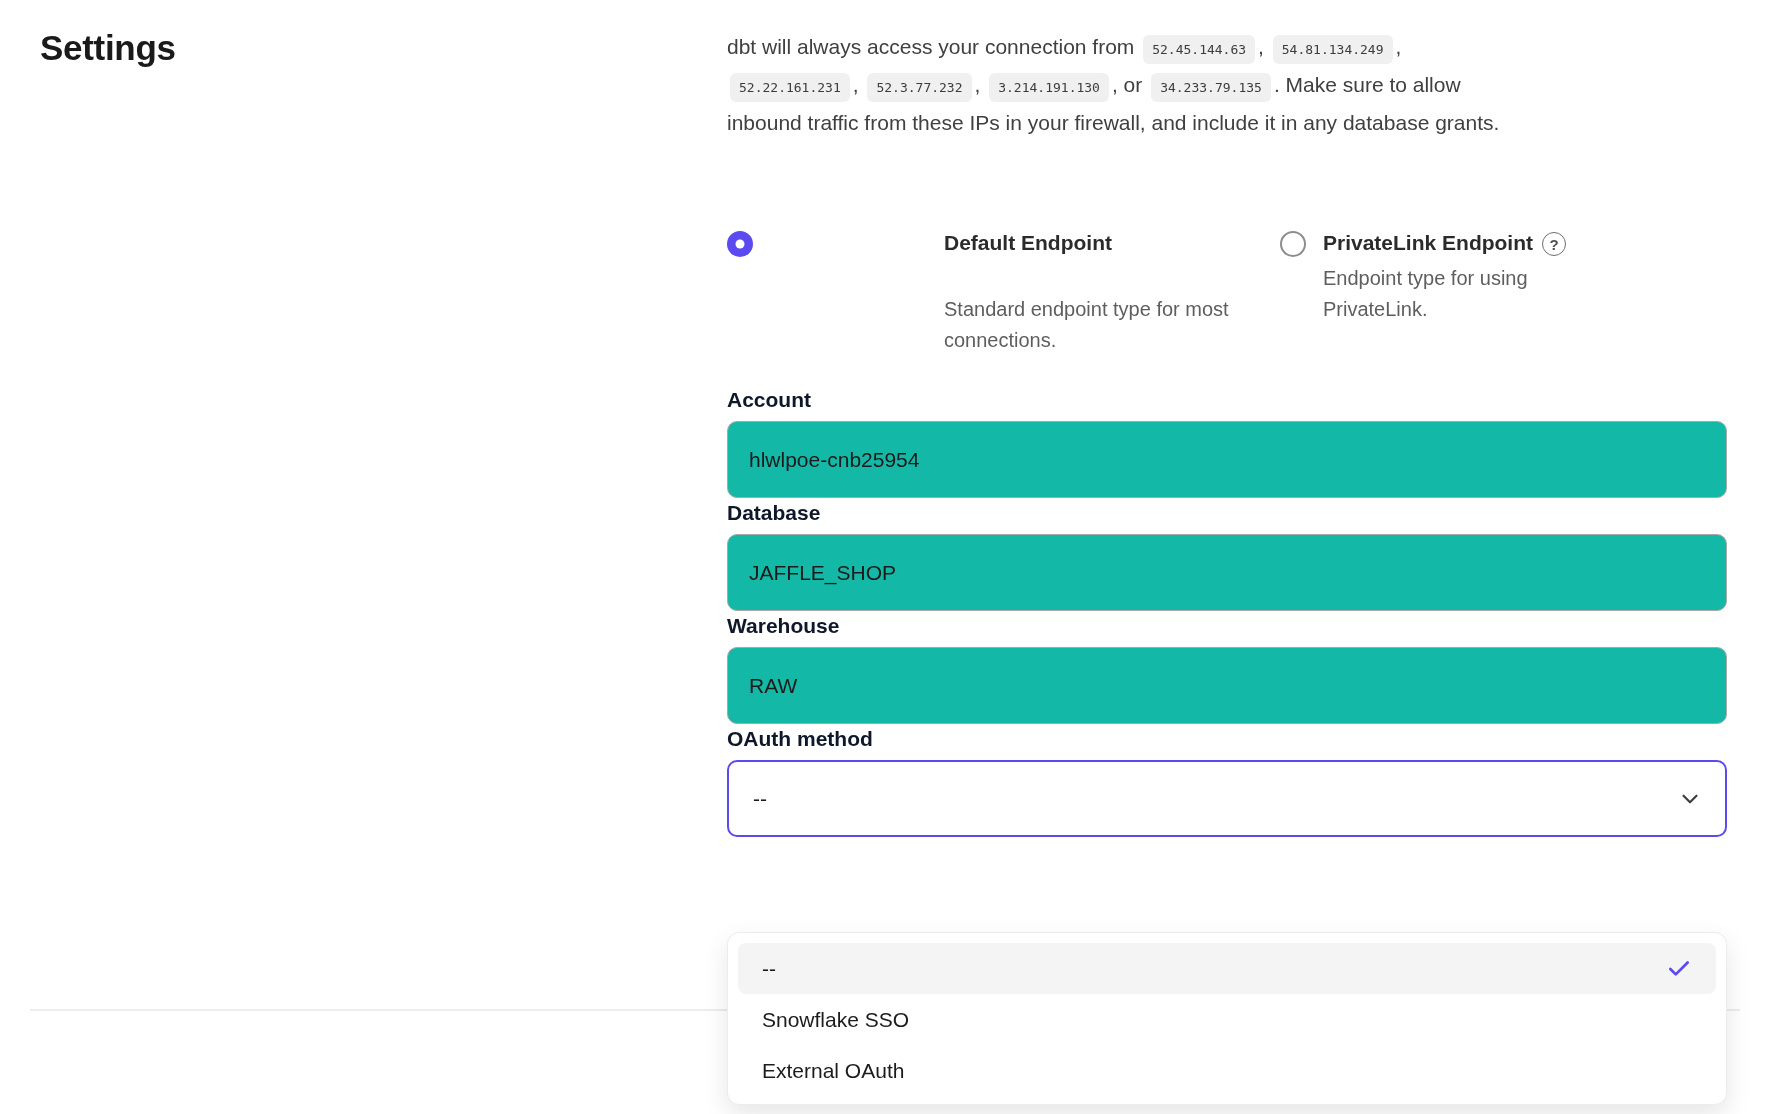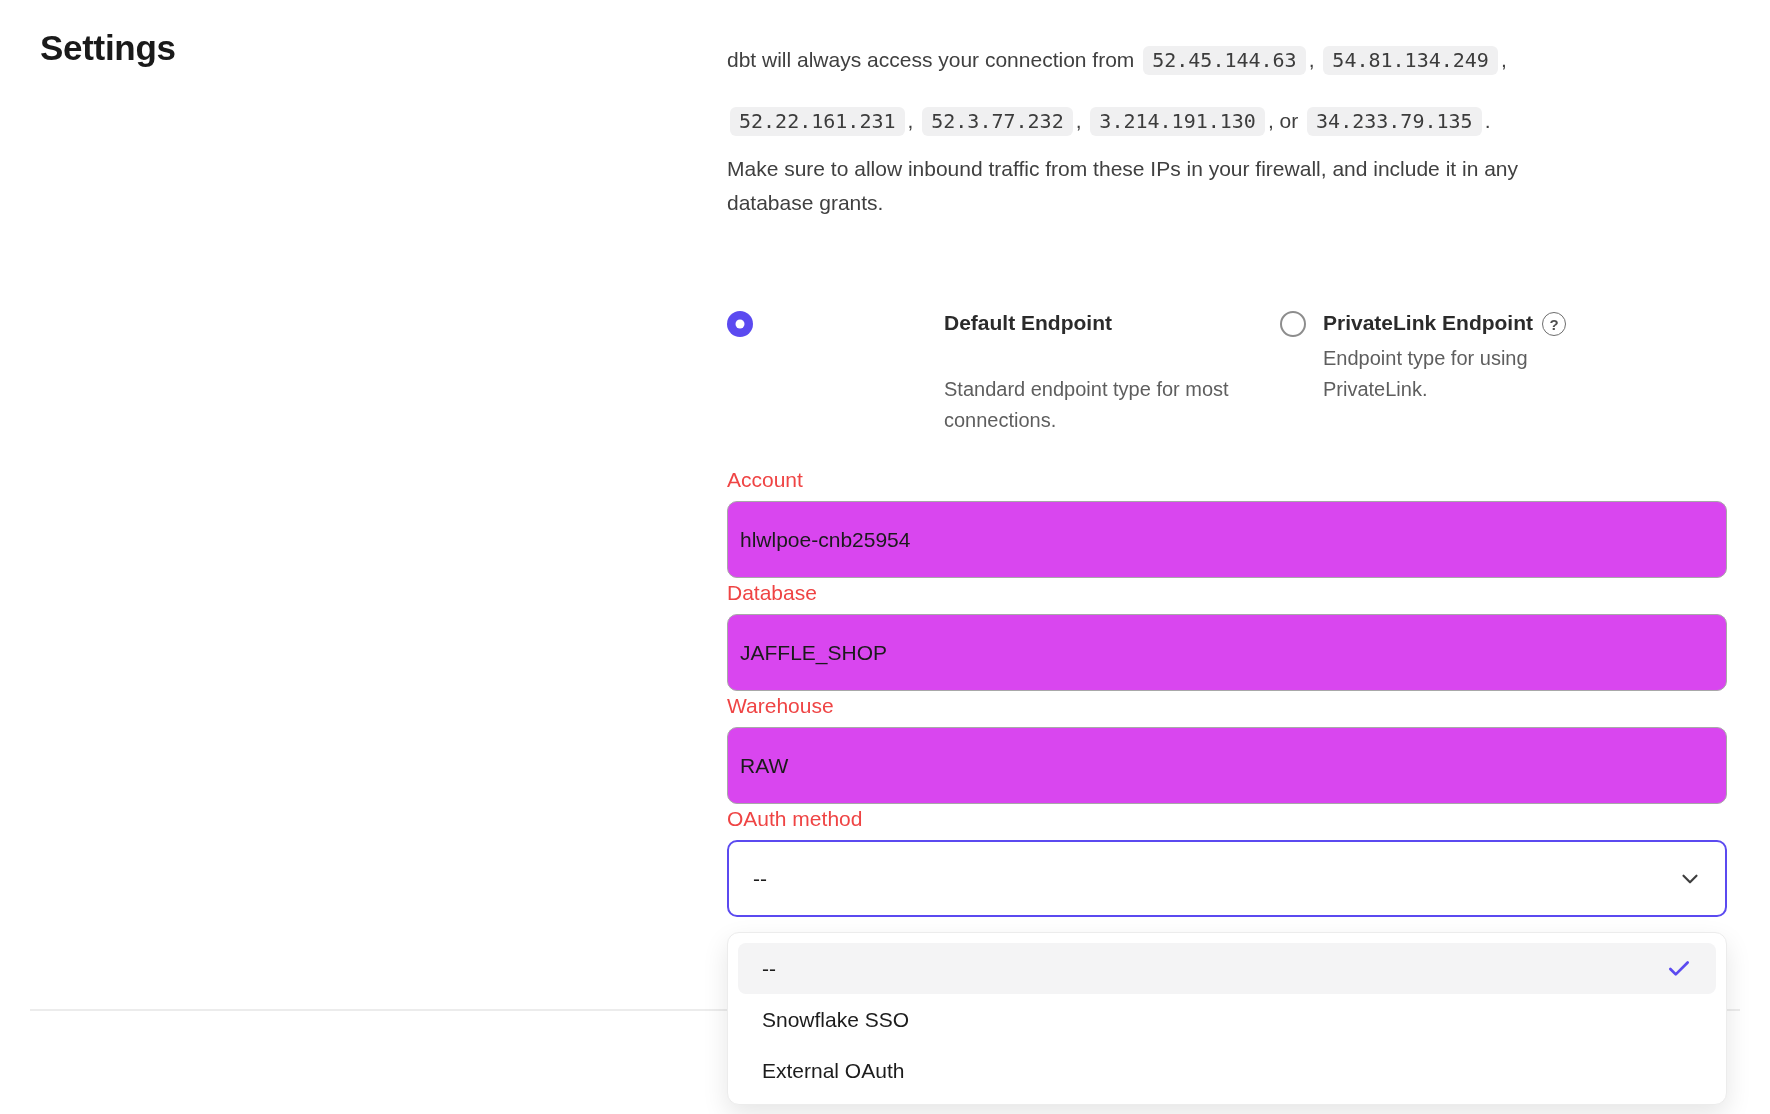--- a/index.html
+++ b/index.html
@@ -9,22 +9,22 @@
 
   
   .page-title { position:absolute; left:40px; top:26px; font-size:35px; line-height:44px;
                 font-weight:700; color:#1a1a1a; letter-spacing:-0.3px; }
 
   
   .content { position:absolute; left:727px; top:30px; width:1000px; }
 
   .intro { width:792px; font-size:21px; line-height:34px; color:#404040; }
   .intro .ip-chip { display:inline-block; background:#f0f0f1; color:#3c3c3c;
-                    font-family:"DejaVu Sans Mono", monospace; font-size:20px; line-height:29px;
-                    padding:0 9px; border-radius:6px; margin:16px 3px; white-space:nowrap; }
+                    font-family:"DejaVu Sans Mono", monospace; font-size:13px; line-height:29px;
+                    padding:0 9px; border-radius:6px; margin:4px 3px; white-space:nowrap; }
 
   
   .radio-group { display:flex; margin-top:88px; }
   .radio-option { display:flex; align-items:flex-start; cursor:pointer;justify-content:space-between; }
   .radio-option.left { width:553px; }
   .radio { width:26px; height:26px; border-radius:50%; flex:0 0 26px; margin-top:3px; position:relative; }
   .radio.selected { background:#5b4af0; }
   .radio.selected::after { content:""; position:absolute; left:50%; top:50%; width:9px; height:9px;
                            transform:translate(-50%,-50%); background:#fff; border-radius:50%; }
   .radio.unselected { background:#fff; border:2px solid #8d8d8d; }
@@ -34,25 +34,25 @@
   .help-icon { width:24px; height:24px; margin-left:9px; border:1.5px solid #6d6d6d; border-radius:50%;
                display:inline-flex; align-items:center; justify-content:center;
                font-size:15px; font-weight:700; color:#4f4f4f; transform:translateY(1px); }
   .radio-desc { display:block; margin-top:5px; font-size:20px; line-height:31px; color:#5e5e5e; }
   .radio-option.left .radio-desc { width:336px;margin-top:36px; }
   .radio-option.right .radio-desc { width:252px; }
 
   
   .field { }
   .field.first { margin-top:29px; }
-  .field-label { display:block; font-size:21px; line-height:30px; font-weight:400;
-                 color:#ef4444; margin-bottom:6px; }
+  .field-label { display:block; font-size:21px; line-height:30px; font-weight:700;
+                 color:#0f172a; margin-bottom:6px; }
   .text-input { width:1000px; height:77px; border:1.5px solid #a8a8a8; border-radius:10px;
-                background:#d946ef; font-family:"Liberation Sans", sans-serif; font-size:21px;
-                color:#1b1b1b; padding:0 12px; outline:none; }
+                background:#14b8a6; font-family:"Liberation Sans", sans-serif; font-size:21px;
+                color:#1b1b1b; padding:0 21px; outline:none; }
   .select-box { width:1000px; height:77px; border:2px solid #5b4af0; border-radius:10px;
                 background:#fff; display:flex; align-items:center; padding:0 24px;
                 position:relative; cursor:pointer; }
   .select-value { font-size:21px; color:#1b1b1b; }
   .select-box .chevron { position:absolute; right:22px; top:50%; transform:translateY(-50%); display:flex; }
 
   
   .divider { position:absolute; left:30px; width:1710px; top:1009px; height:2px; background:#ececec; z-index:1; }
 
   

